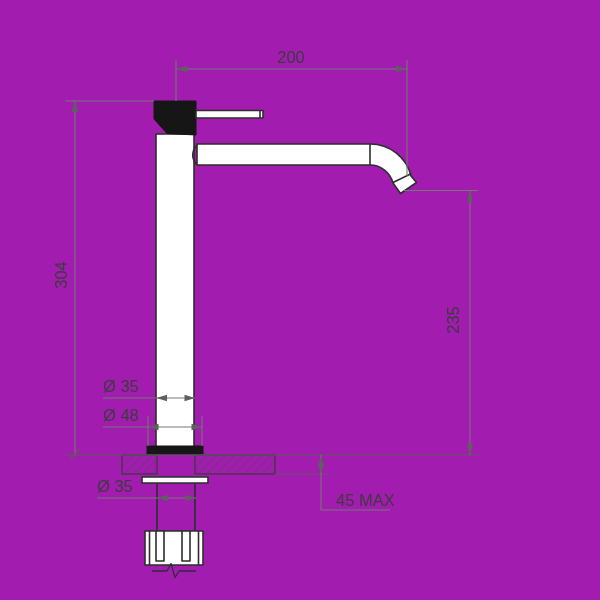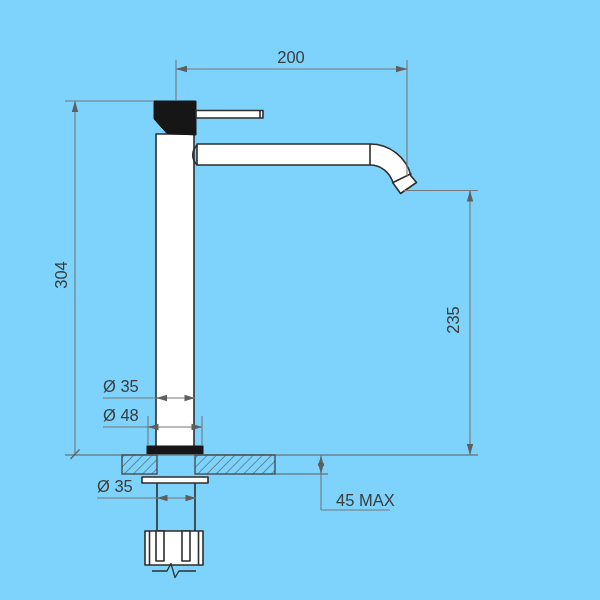--- a/index.html
+++ b/index.html
@@ -1,16 +1,16 @@
 <!DOCTYPE html>
 <html><head>
 <meta charset="utf-8">
 <style>
   html,body{margin:0;padding:0;background:#ffffff;width:600px;height:600px;overflow:hidden;}
-  .stage{position:relative;width:600px;height:600px;background:#7dd3fc;
+  .stage{position:relative;width:600px;height:600px;background:#a21caf;
          font-family:"Liberation Sans", sans-serif;}
   svg{display:block}
   text{font-family:"Liberation Sans", sans-serif;font-size:16.5px;fill:#3c3c3c;}
   .outline{stroke:#2e2e2e;stroke-width:1.6;fill:none;stroke-linejoin:round;}
   .outline-f{stroke:#2e2e2e;stroke-width:1.6;fill:#ffffff;stroke-linejoin:round;}
   .solid{fill:#161616;stroke:#161616;stroke-width:1;}
   .dim{stroke:#767676;stroke-width:1.1;fill:none;}
   .dimref{stroke:#5d5d5d;stroke-width:1.2;fill:none;}
   .arr{fill:#5f5f5f;stroke:none;}
   .hatchbox{stroke:#3a3a3a;stroke-width:1.2;}

